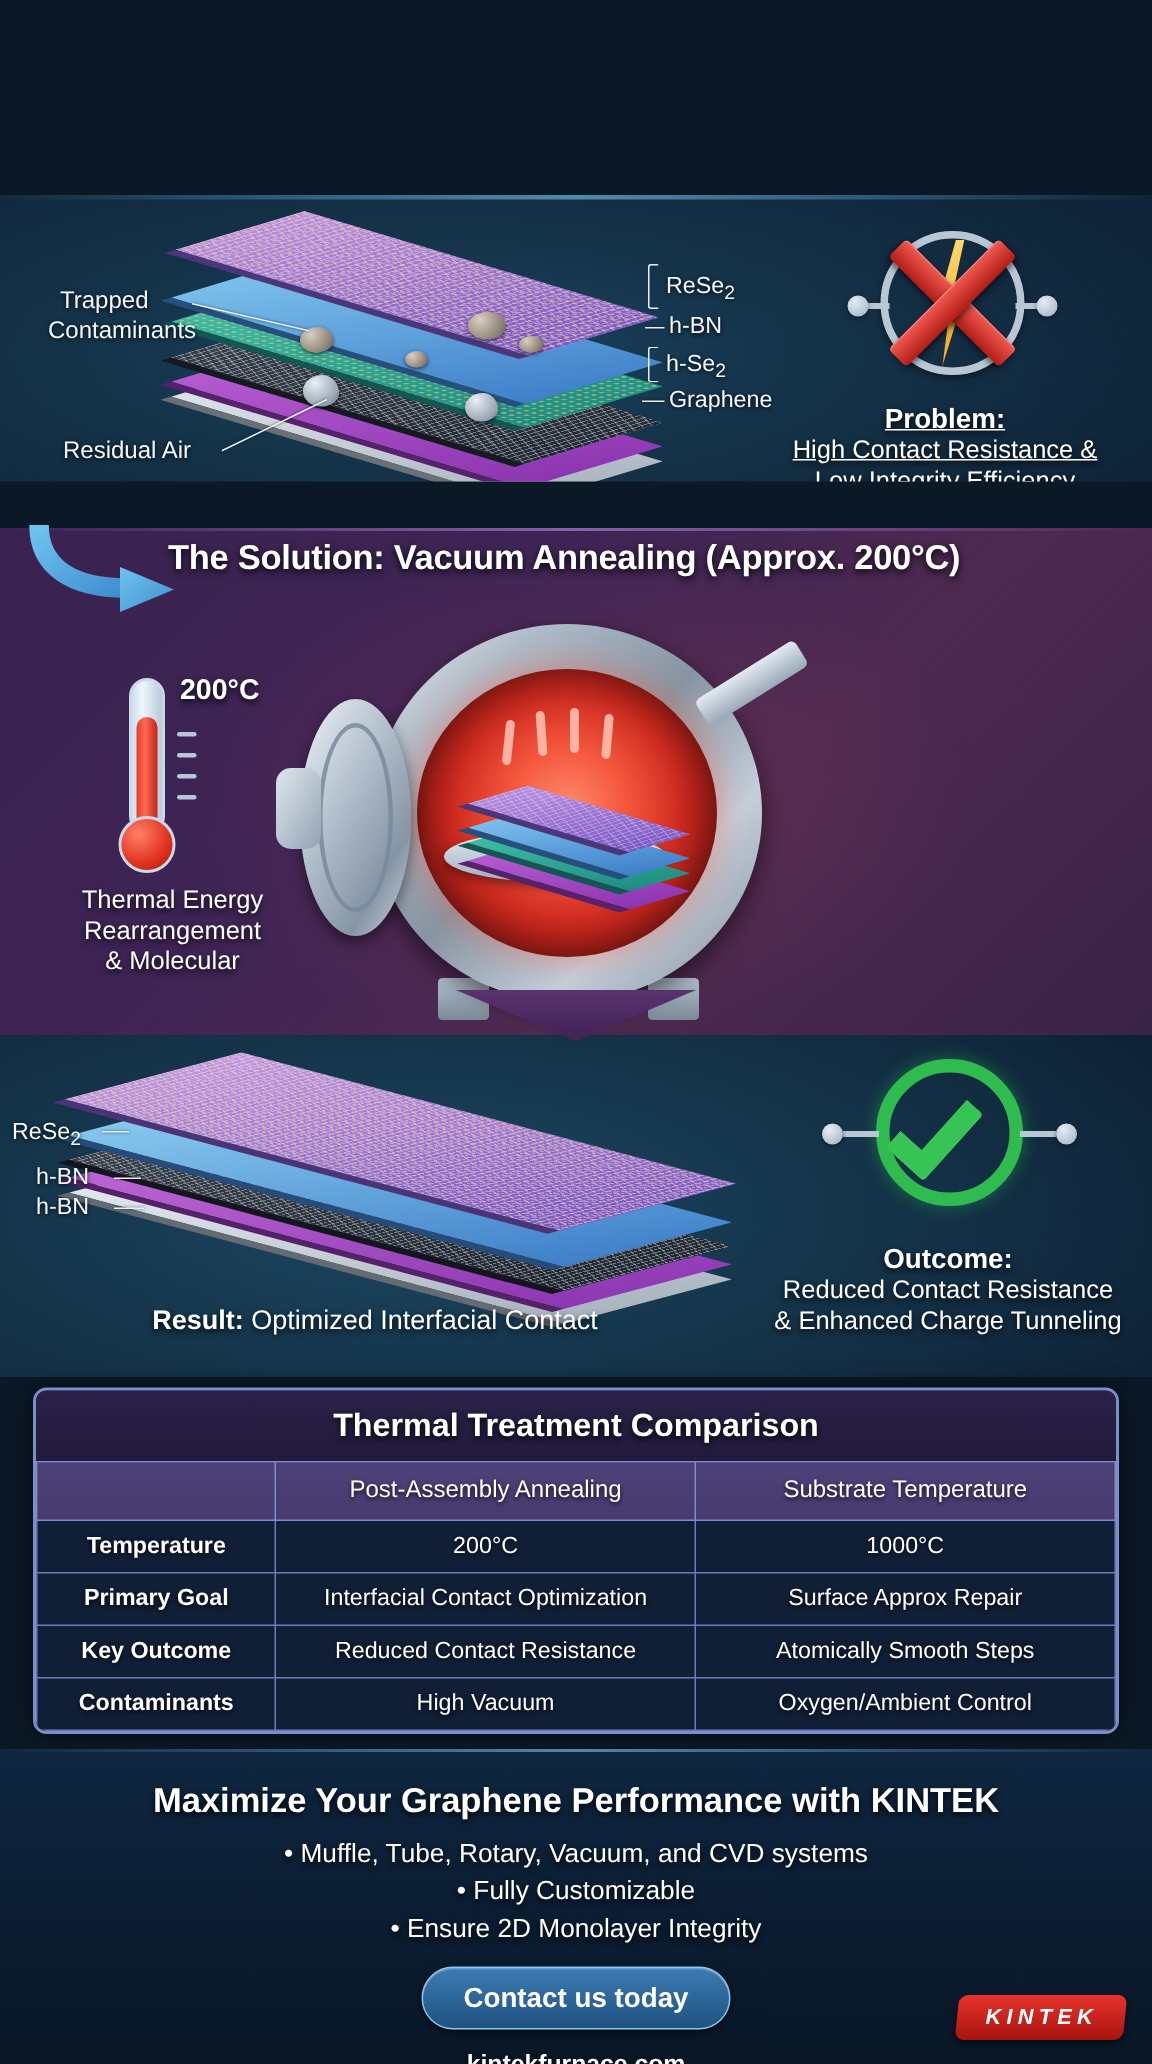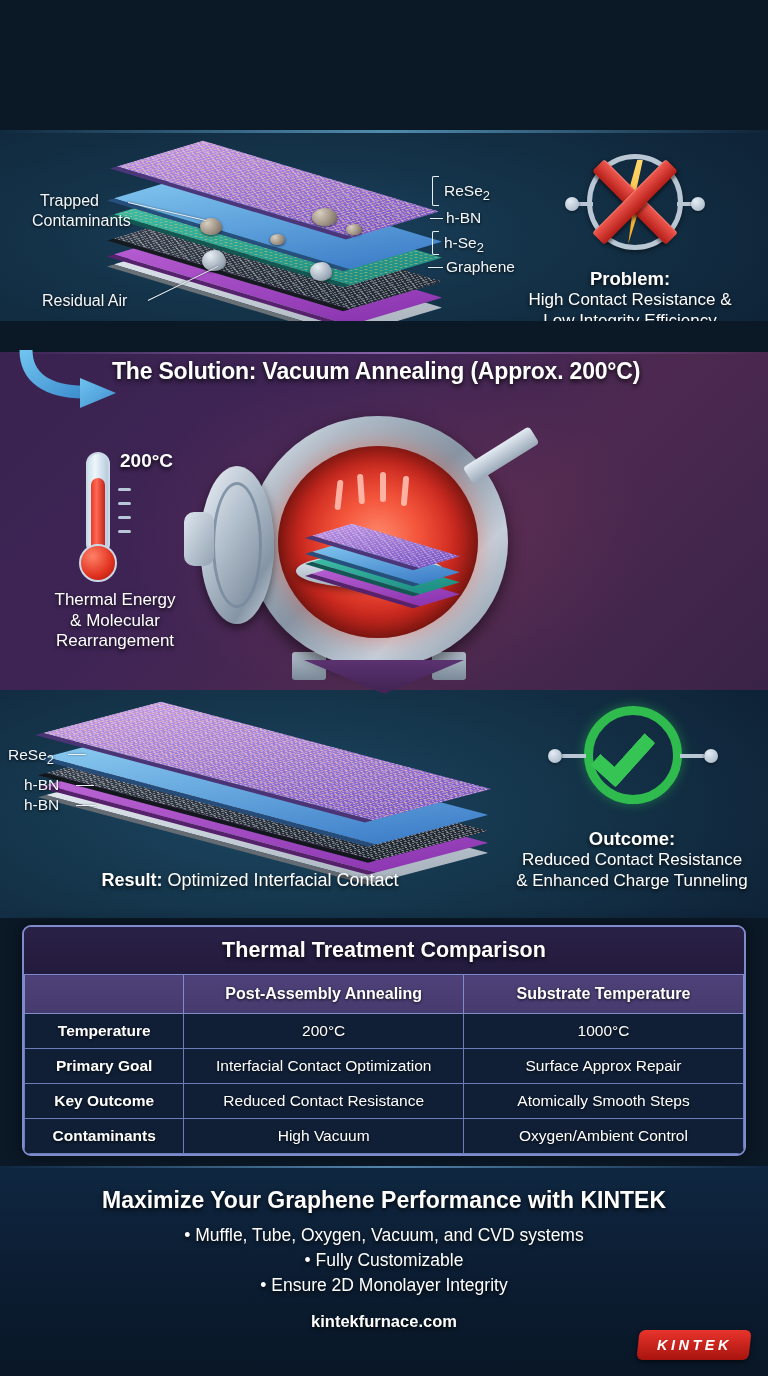--- a/index.html
+++ b/index.html
@@ -233,21 +233,21 @@
     box-shadow:0 0 14px rgba(0,0,0,.5);
   }
   .tbl-title {
     height:47px; display:flex; align-items:center; justify-content:center;
     background:linear-gradient(180deg,#2a2147,#231b3d);
     font-size:21.5px; font-weight:bold; text-shadow:0 2px 4px rgba(0,0,0,.9);
   }
   table { width:100%; border-collapse:collapse; }
   thead th {
     background:linear-gradient(180deg,#4e4179,#463a6e);
-    font-size:16px; font-weight:bold; padding:10px 4px; text-align:center;
+    font-size:16px; font-weight:normal; padding:10px 4px; text-align:center;
     border:1px solid #7e8ccb; text-shadow:0 1px 3px rgba(0,0,0,.8);
   }
   thead th.blank { background:linear-gradient(180deg,#4e4179,#463a6e); }
   tbody td {
     background:#101f36; font-size:15.5px; padding:8px 4px; text-align:center;
     border:1px solid #6c7cbb; text-shadow:0 1px 3px rgba(0,0,0,.8);
   }
   tbody td.rowhdr { font-weight:bold; width:160px; }
   col.c1{ width:160px; } col.c2{ width:282px; } col.c3{ width:282px; }
 
@@ -351,43 +351,43 @@
       <div class="conn l"></div>
       <div class="conn r"></div>
       <div class="node l"></div>
       <div class="node r"></div>
       <div class="bolt"></div>
       <div class="xmark">
           <i></i>
           <i></i>
         </div>
     </div>
-    <div class="cap" style="left:495px; top:138px; width:270px;">
+    <div class="cap" style="left:495px; top:138px; width:270px;text-decoration:underline;">
       <div class="ttl">Problem:</div>
       <div class="sub">High Contact Resistance &amp;</div>
       <div class="sub">Low Integrity Efficiency</div>
     </div>
   </div>
 
   <div class="sec-solution">
 
     <div class="thermo" style="top:100px;">
       <div class="th-tube"></div>
       <div class="th-fill"></div>
       <div class="th-bulb"></div>
       <div class="th-tick" style="top:36px;"></div>
       <div class="th-tick" style="top:50px;"></div>
       <div class="th-tick" style="top:64px;"></div>
       <div class="th-tick" style="top:78px;"></div>
     </div>
     <div class="th-val" style="top:98px;">200°C</div>
     <div class="cap" style="left:10px; top:238px; width:210px;">
       <div class="sub">Thermal Energy</div>
+      <div class="sub">Rearrangement</div>
       <div class="sub">&amp; Molecular</div>
-      <div class="sub">Rearrangement</div>
     </div>
 
     <div class="furnace" style="top:56px;">
       <div class="fu-foot a"></div>
       <div class="fu-foot b"></div>
       <div class="fu-body">
         <div class="fu-inner">
           <div class="wave" style="left:58px; top:34px; transform:rotate(6deg);"></div>
           <div class="wave" style="left:80px; top:28px; transform:rotate(-4deg);"></div>
           <div class="wave" style="left:102px; top:26px;"></div>
@@ -531,23 +531,24 @@
           <td>High Vacuum</td>
           <td>Oxygen/Ambient Control</td>
         </tr>
       </tbody>
     </table>
   </div>
 
   <div class="footer">
     <div class="f-head">Maximize Your Graphene Performance with KINTEK</div>
     <div class="f-bullets">
-      <div>• Muffle, Tube, Oxygen, Vacuum, and CVD systems</div>
+      <div>• Muffle, Tube, Rotary, Vacuum, and CVD systems</div>
       <div>• Fully Customizable</div>
       <div>• Ensure 2D Monolayer Integrity</div>
     </div>
+    <div class="cta">Contact us today</div>
     <div class="f-url">kintekfurnace.com</div>
     <div class="logo">
         <span>KINTEK</span>
       </div>
   </div>
 
 </div>
 
 </body></html>

